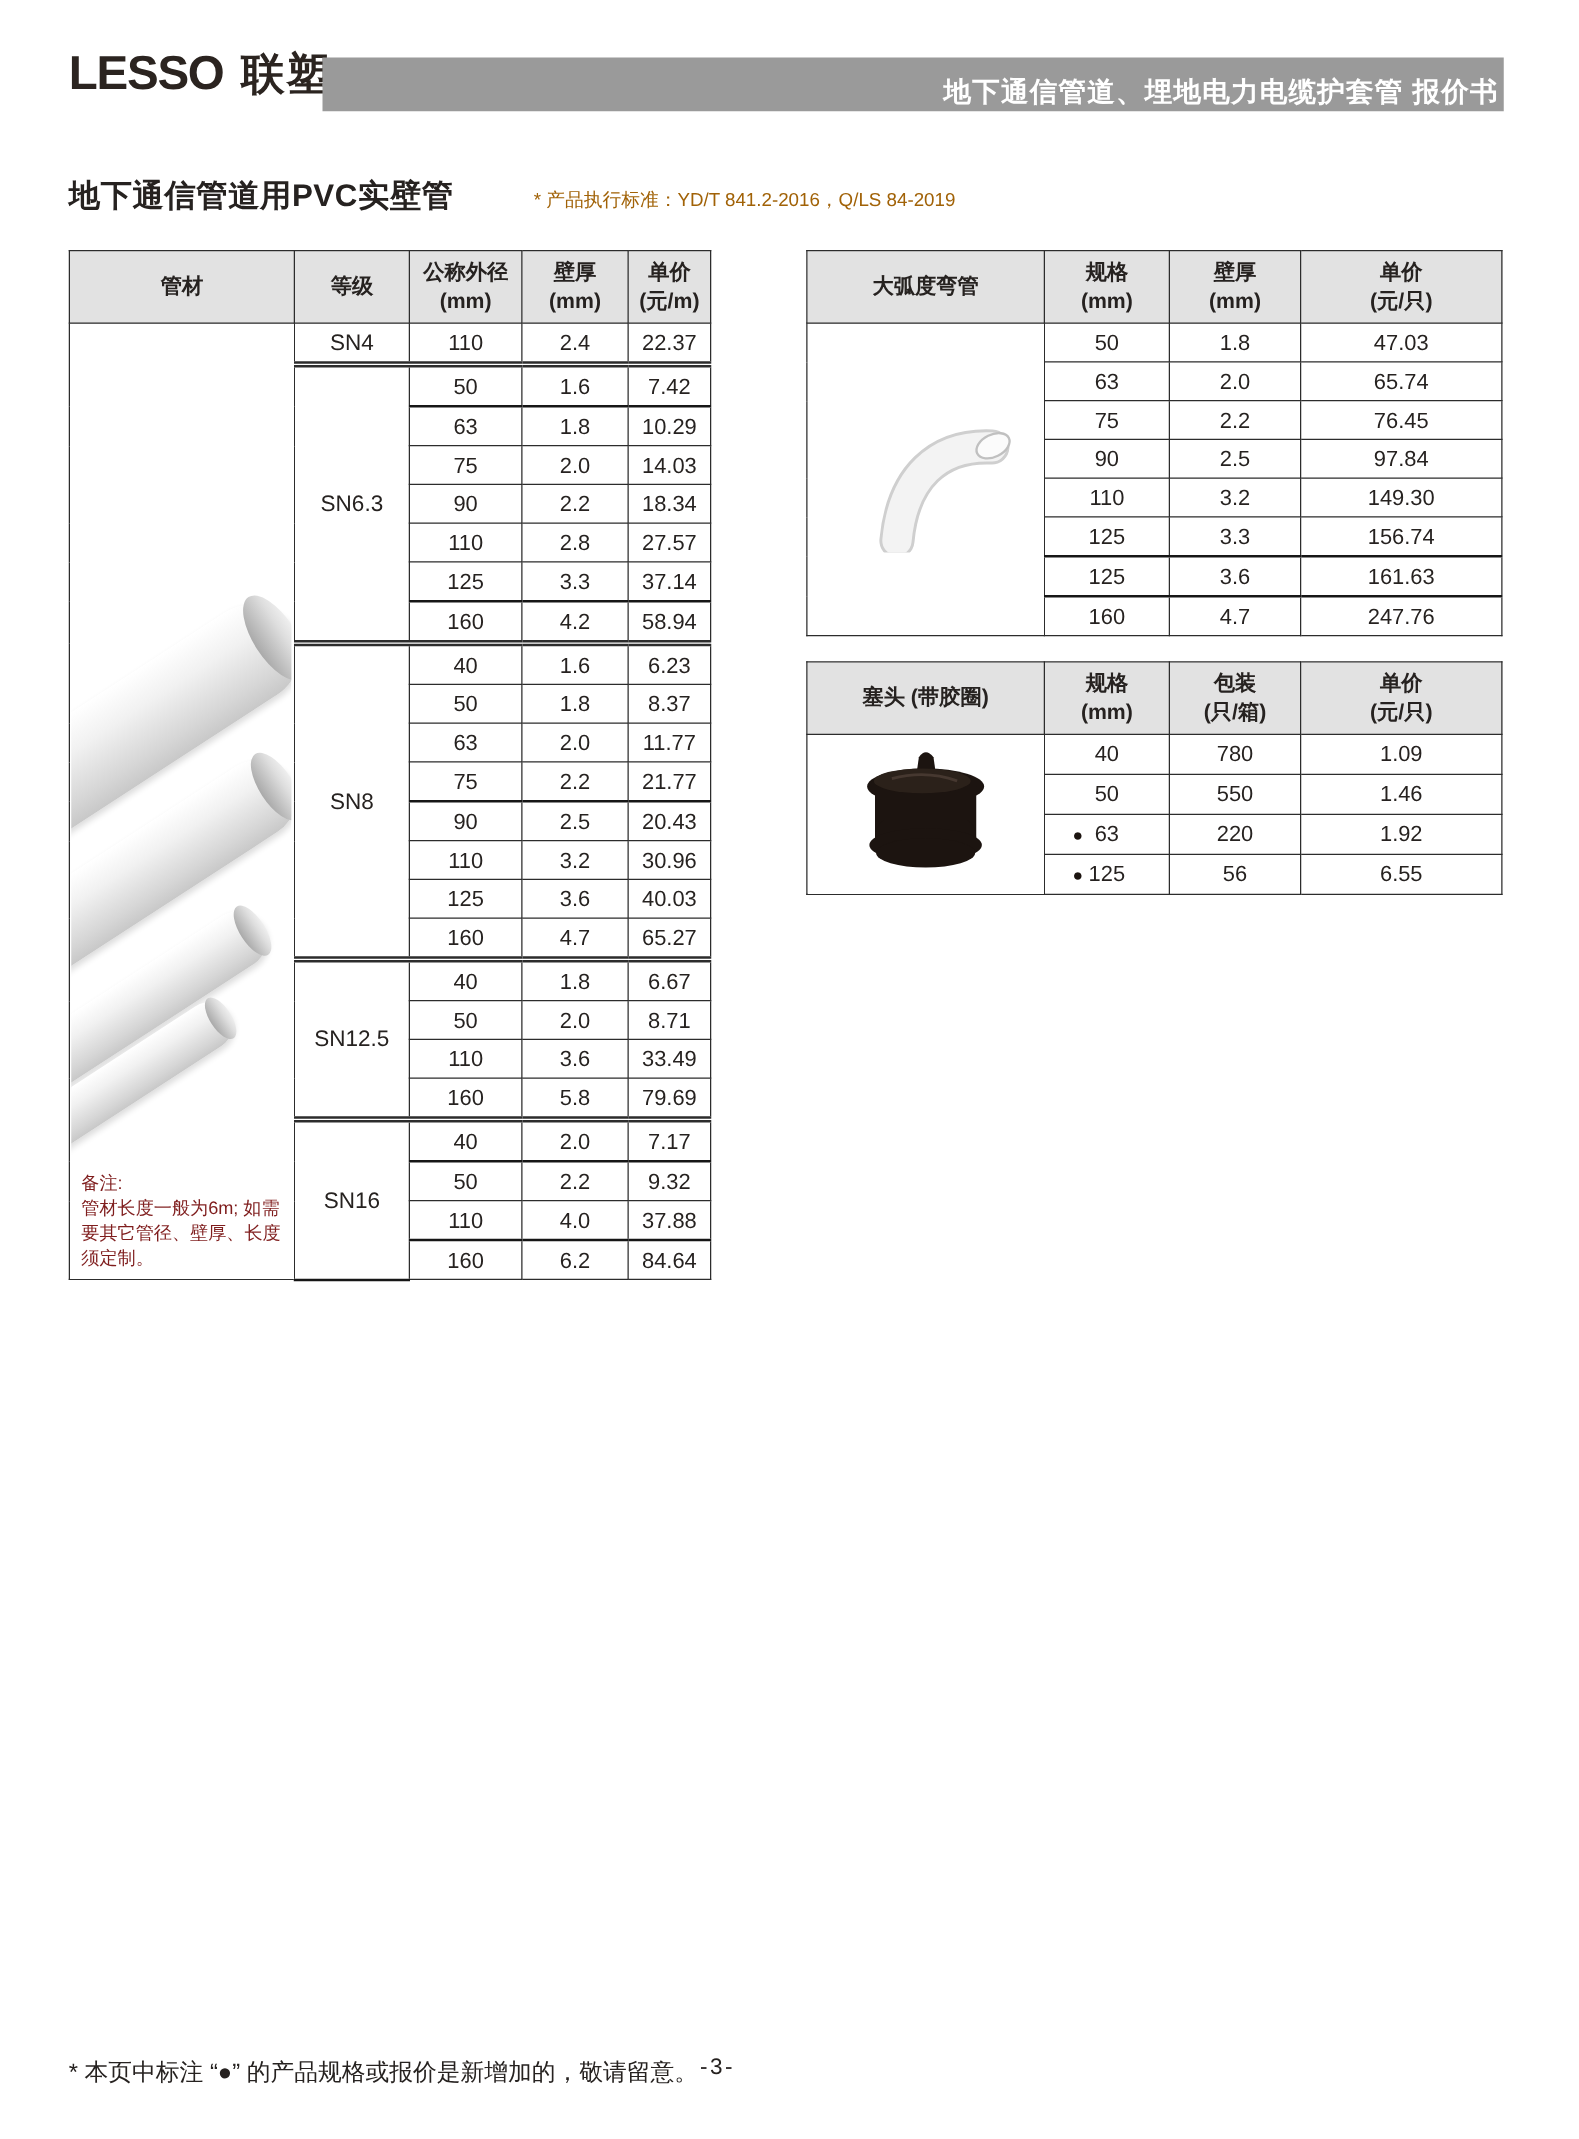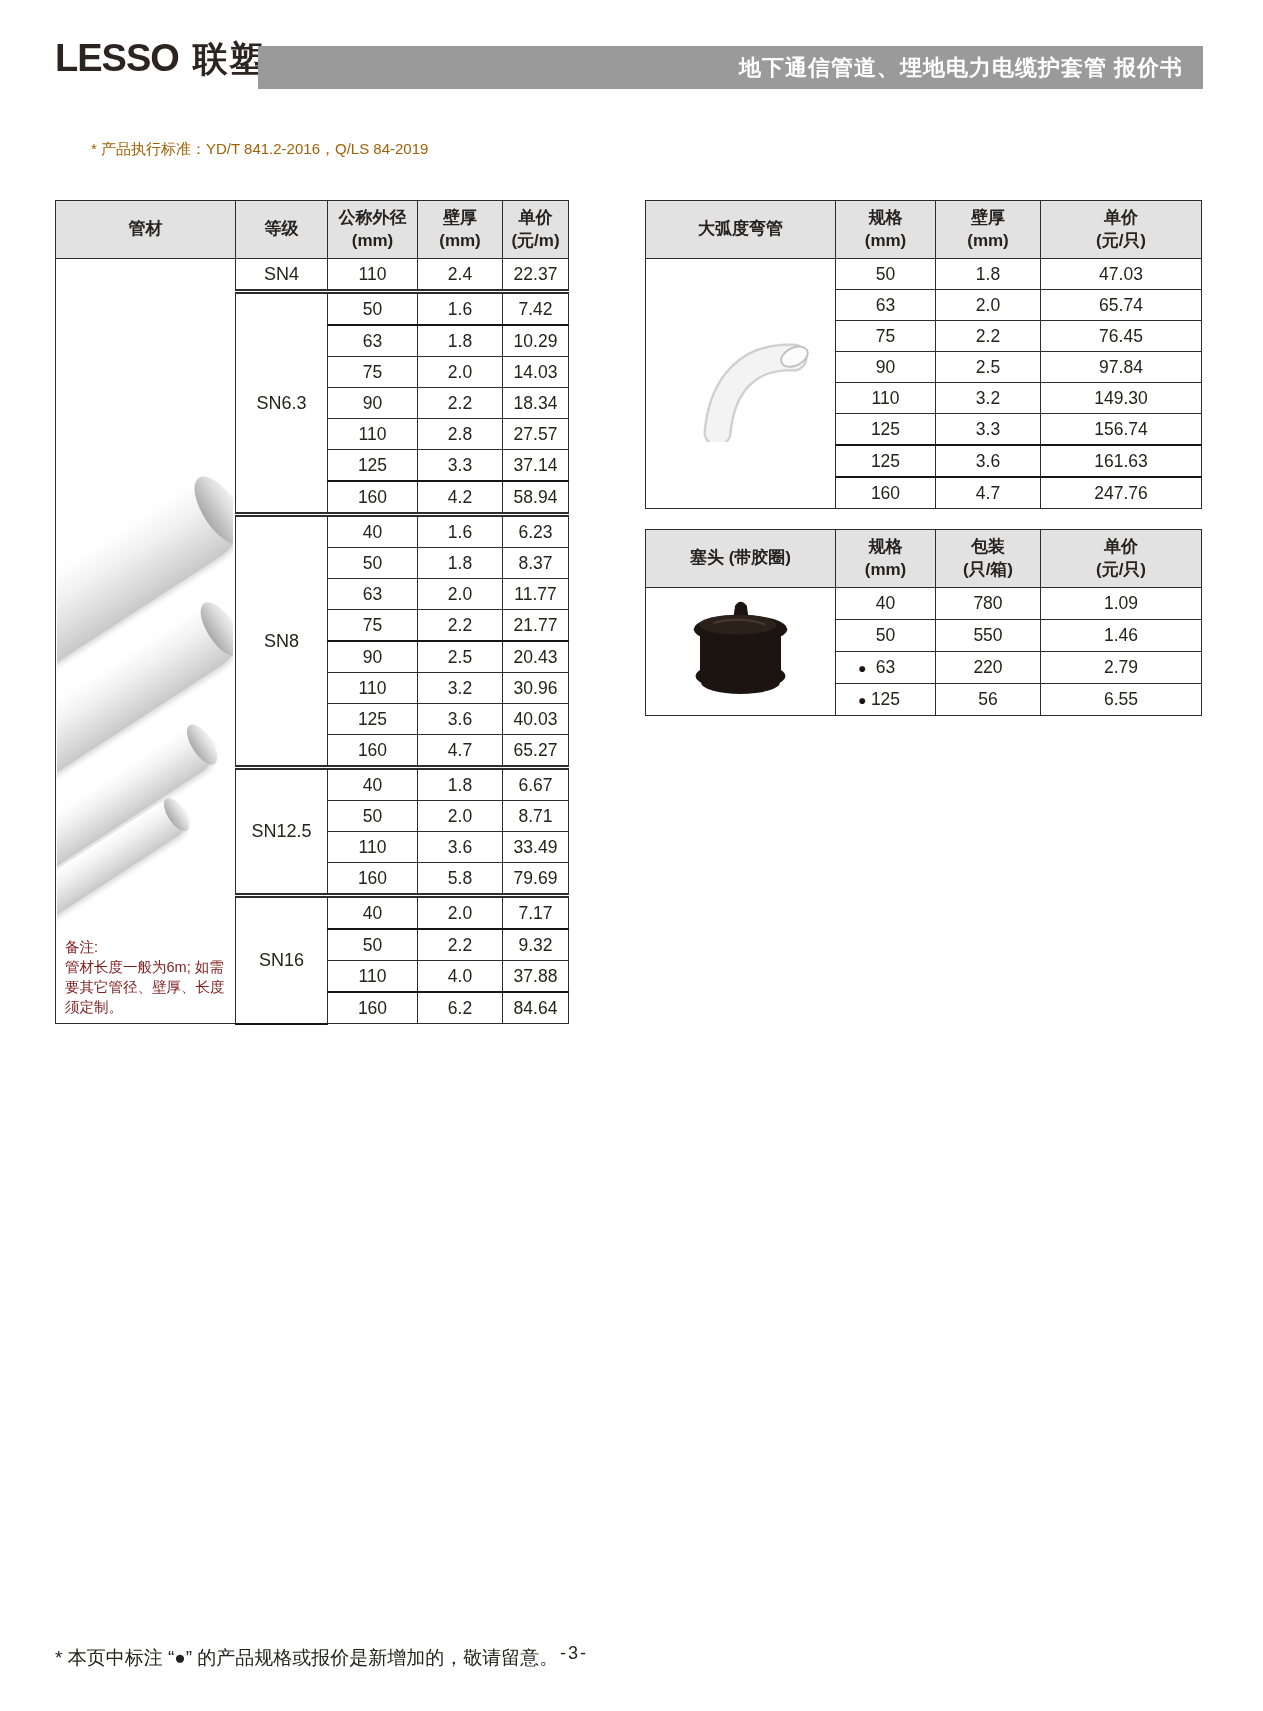--- a/index.html
+++ b/index.html
@@ -5,22 +5,22 @@
   html,body{margin:0;padding:0;}
   body{
     width:1263px;height:1711px;position:relative;background:#ffffff;
     font-family:"Liberation Sans","DejaVu Sans",sans-serif;color:#262220;
   }
   
   .brand{position:absolute;left:55px;top:36px;font-weight:bold;letter-spacing:-1px;
          font-size:38px;color:#2b2420;white-space:nowrap;}
   .brand .cn{letter-spacing:1px;margin-left:14px;font-size:35px;}
   .banner{position:absolute;left:258px;top:46px;width:945px;height:43px;
-          background:#9a9a9a;color:#ffffff;display:flex;align-items:center;
-          justify-content:flex-end;padding-right:20px;box-sizing:border-box;
+          background:#9a9a9a;color:#ffffff;display:flex;align-items:flex-end;
+          justify-content:flex-end;padding-right:4px;box-sizing:border-box;
           font-size:22px;letter-spacing:1px;font-weight:bold;}
   
   .section-head{position:absolute;left:55px;top:140px;display:flex;align-items:baseline;gap:28px;}
   .section-title{font-size:25px;font-weight:bold;margin:0;letter-spacing:.5px;}
   .standard-note{font-size:15px;color:#a16207;margin-left:36px;}
   
   .main-wrap{position:absolute;left:55px;top:200px;width:513px;}
   .right-col{position:absolute;left:645px;top:200px;width:556px;}
   table{border-collapse:collapse;table-layout:fixed;width:100%;}
   th,td{border:1px solid #2c2c2c;text-align:center;padding:0;overflow:visible;}
@@ -63,20 +63,21 @@
 <body>
 
 <div class="brand">
   <span>LESSO</span><span class="cn">联塑</span>
 </div>
 <div class="banner">
   <span>地下通信管道、埋地电力电缆护套管  报价书</span>
 </div>
 
 <div class="section-head">
+  <h1 class="section-title">地下通信管道用PVC实壁管</h1>
   <span class="standard-note">* 产品执行标准：YD/T 841.2-2016，Q/LS 84-2019</span>
 </div>
 
 <div class="main-wrap">
   <table id="main-table">
     <colgroup>
         <col style="width:180px">
         <col style="width:92px">
         <col style="width:90px">
         <col style="width:85px">
@@ -346,21 +347,21 @@
             <span class="spec-wrap"><span>50</span></span>
           </td>
           <td>550</td>
           <td>1.46</td>
         </tr>
         <tr>
           <td>
             <span class="spec-wrap"><span class="dot">●</span><span>63</span></span>
           </td>
           <td>220</td>
-          <td>2.79</td>
+          <td>1.92</td>
         </tr>
         <tr>
           <td>
             <span class="spec-wrap"><span class="dot">●</span><span>125</span></span>
           </td>
           <td>56</td>
           <td>6.55</td>
         </tr>
       </tbody>
     </table>

